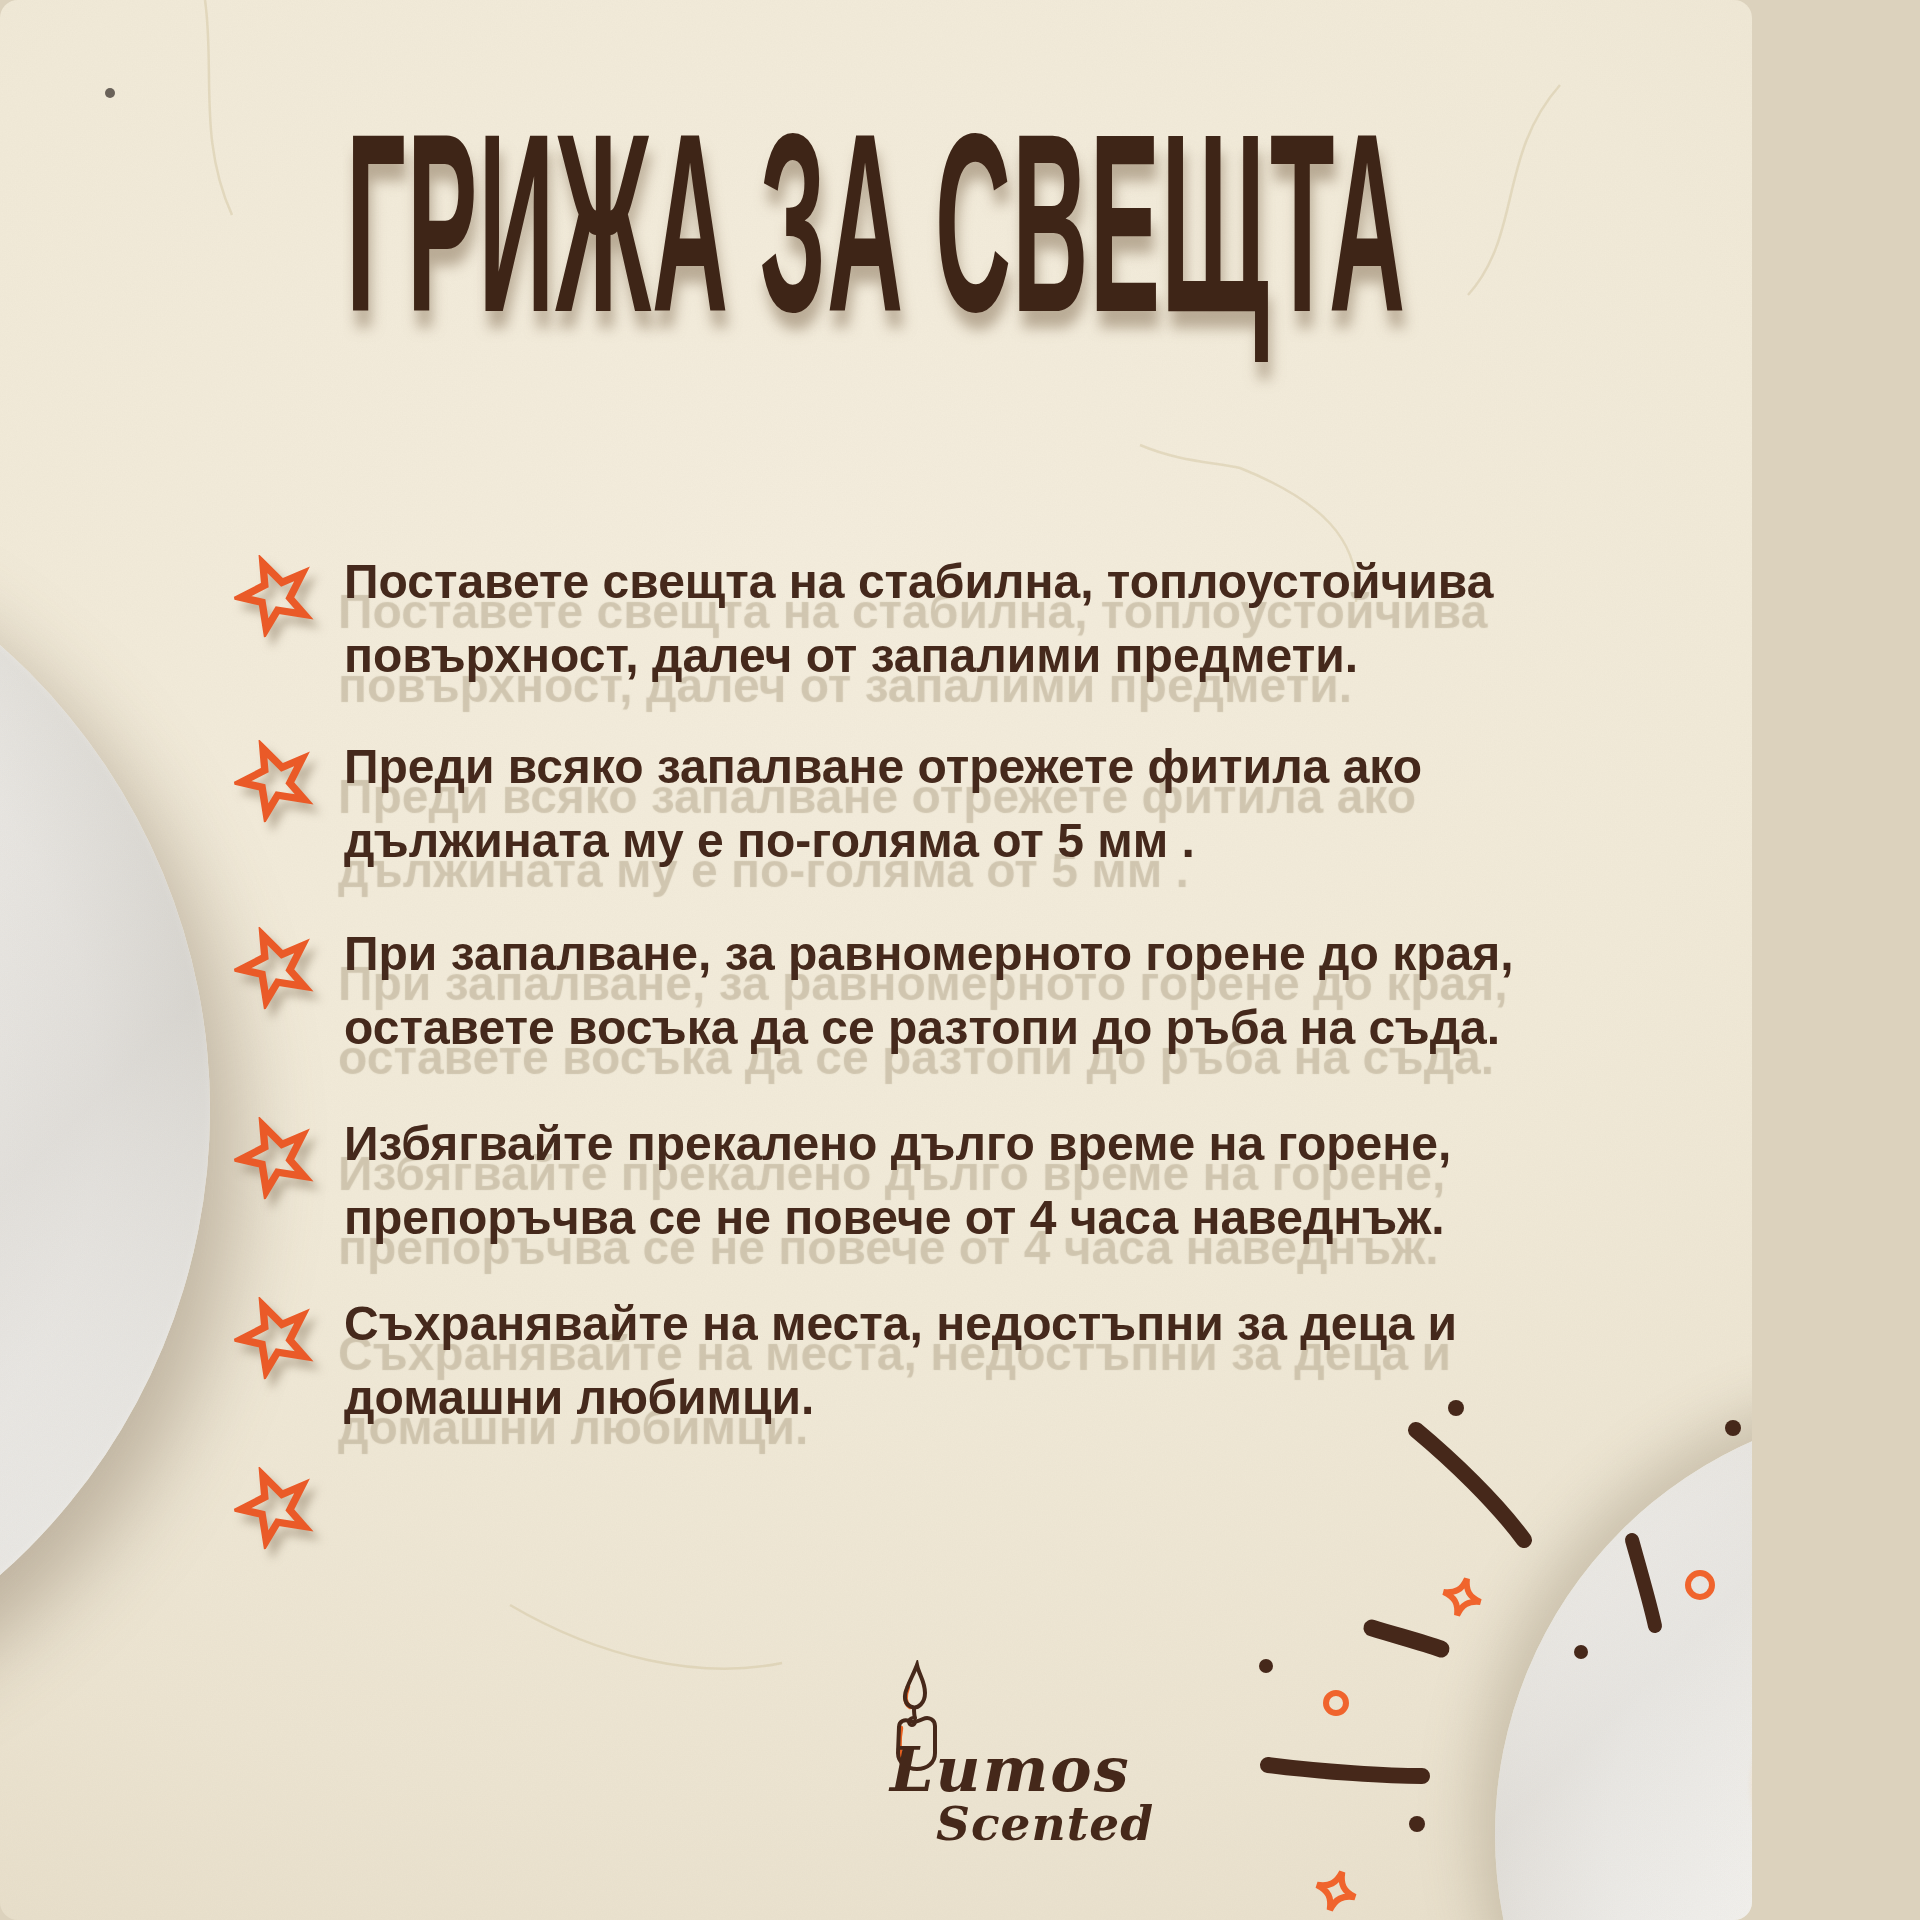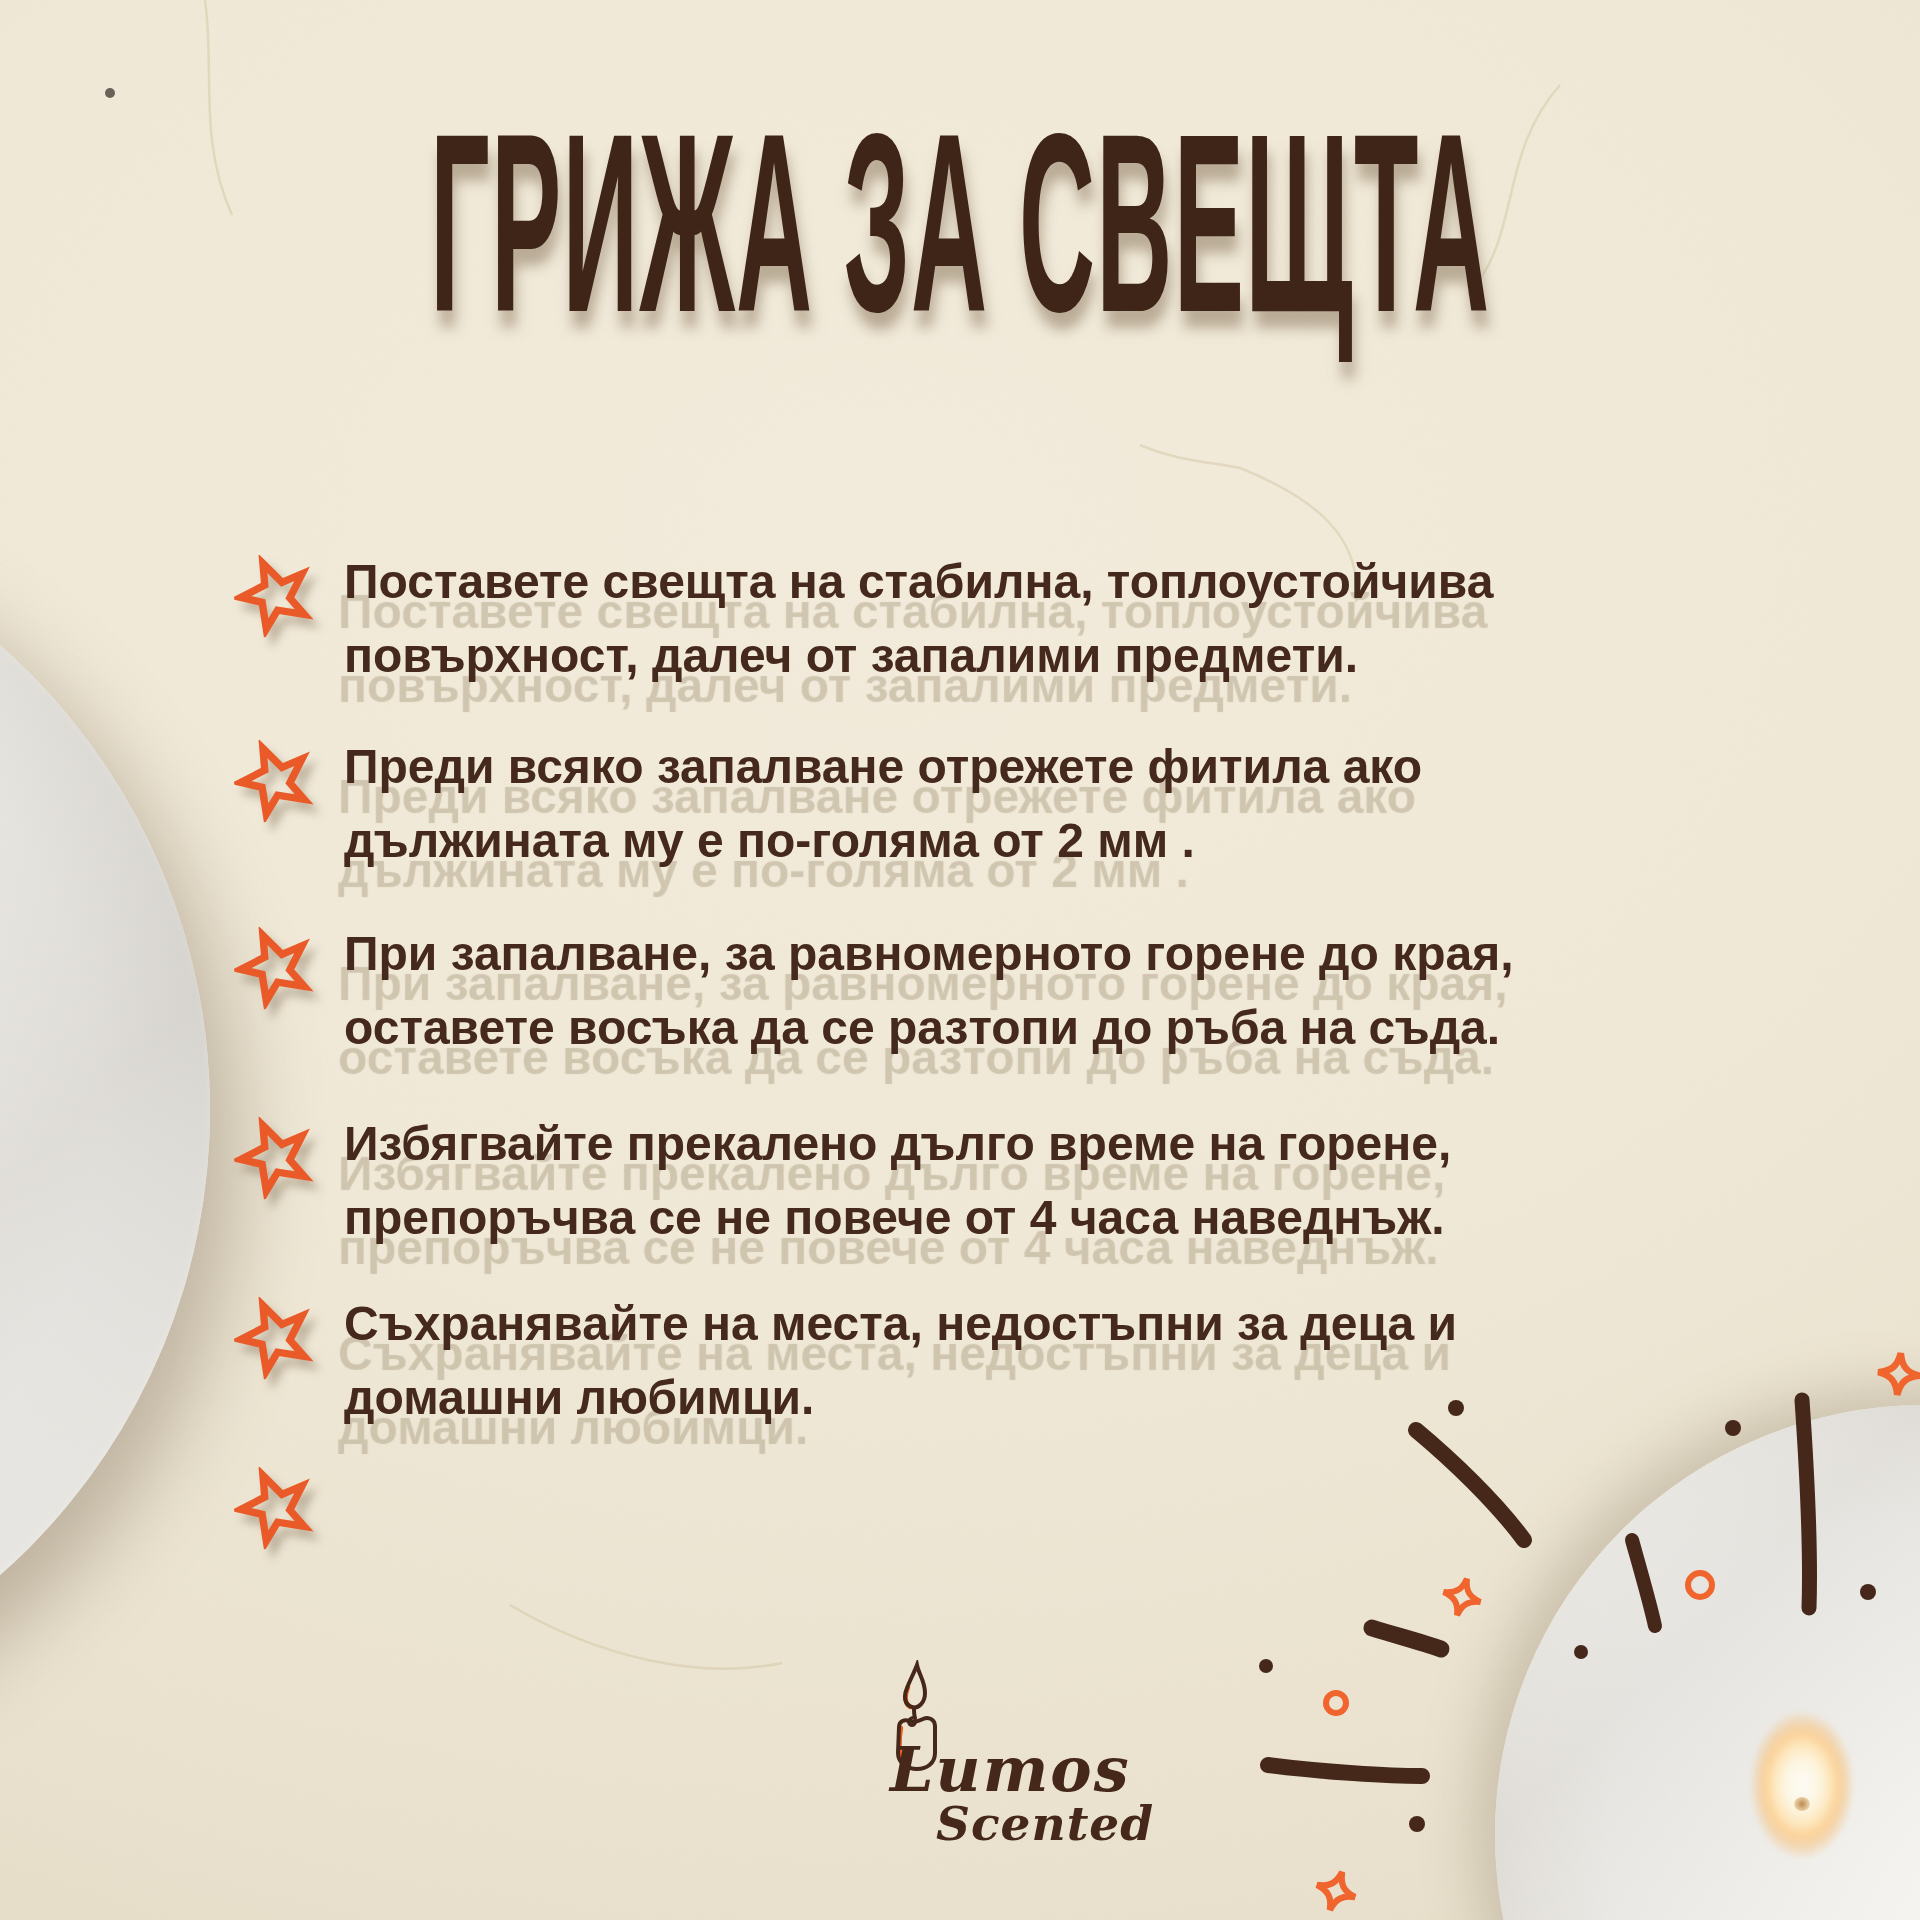--- a/index.html
+++ b/index.html
@@ -1,21 +1,22 @@
 <!DOCTYPE html>
 <html><head>
 <meta charset="utf-8">
 <style>
   html,body{margin:0;padding:0;background:#dcd2bd;}
   .canvas{
-    position:relative;width:1920px;height:1920px;overflow:hidden;
+    position:relative;width:1752px;height:1920px;overflow:hidden;
     background:
       radial-gradient(130% 95% at 46% 28%, #f4eddd 0%, #f1ead8 42%, #ece4d1 70%, #e3d9c3 100%);
     font-family:"Liberation Sans", sans-serif;
     color:#40271a;
+    border-radius:18px;
   }
   svg{display:block}
   .layer{position:absolute;inset:0;pointer-events:none;}
 
   
   .tin{
     position:absolute;left:-1030px;top:490px;width:1240px;height:1240px;border-radius:50%;
     background:radial-gradient(circle,
       #fbfaf7 0%, #f7f5f1 40%, #f2f0ec 58%, #e9e7e2 70%, #f4f2ef 73%,
       #c6c3bd 76%, #eeedea 79%, #a9a59f 82%, #dedbd6 85%, #989590 88%,
@@ -154,21 +155,21 @@
       <p class="tip-text">Поставете свещта на стабилна, топлоустойчива
 повърхност, далеч от запалими предмети.</p>
     </li>
     <li class="tip t1">
       <span class="star">
           <svg width="82" height="82" viewBox="0 0 100 100">
             <polygon points="41.3,10.9 60.6,37.4 86.4,31 67.1,57.6 81.2,80.1 50,70 32.9,90.4 32.9,57.6 8.2,47.6 39.4,37.4" fill="none" stroke="#ea5a28" stroke-width="9" stroke-miterlimit="6"></polygon>
           </svg>
         </span>
       <p class="tip-text">Преди всяко запалване отрежете фитила ако
-дължината му е по-голяма от 2 мм .</p>
+дължината му е по-голяма от 5 мм .</p>
     </li>
     <li class="tip t2">
       <span class="star">
           <svg width="82" height="82" viewBox="0 0 100 100">
             <polygon points="41.3,10.9 60.6,37.4 86.4,31 67.1,57.6 81.2,80.1 50,70 32.9,90.4 32.9,57.6 8.2,47.6 39.4,37.4" fill="none" stroke="#ea5a28" stroke-width="9" stroke-miterlimit="6"></polygon>
           </svg>
         </span>
       <p class="tip-text">При запалване, за равномерното горене до края,
 оставете восъка да се разтопи до ръба на съда.</p>
     </li>

